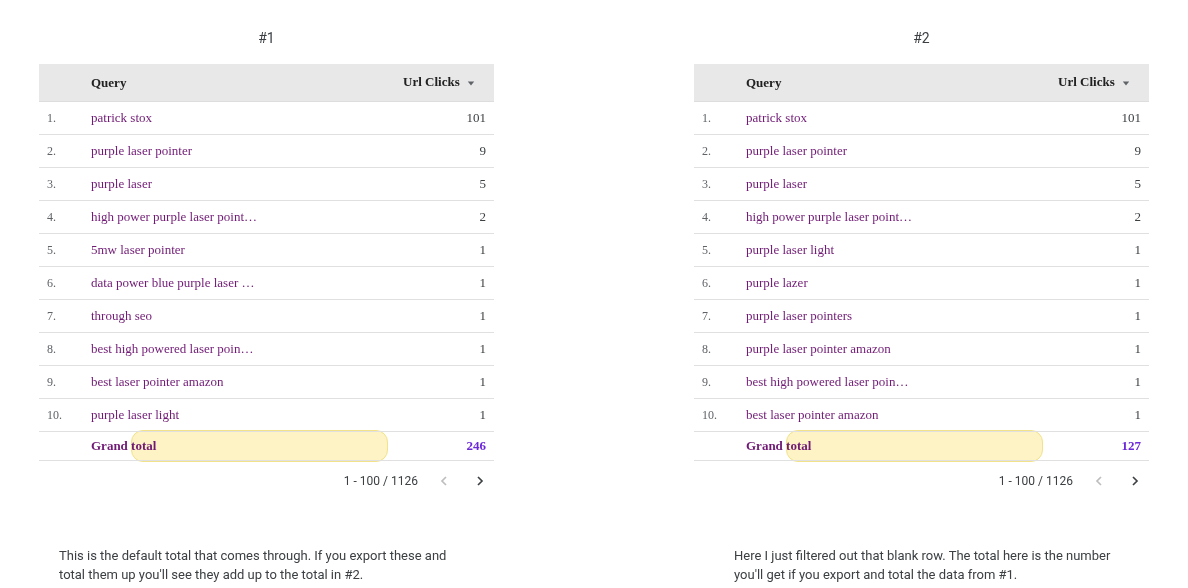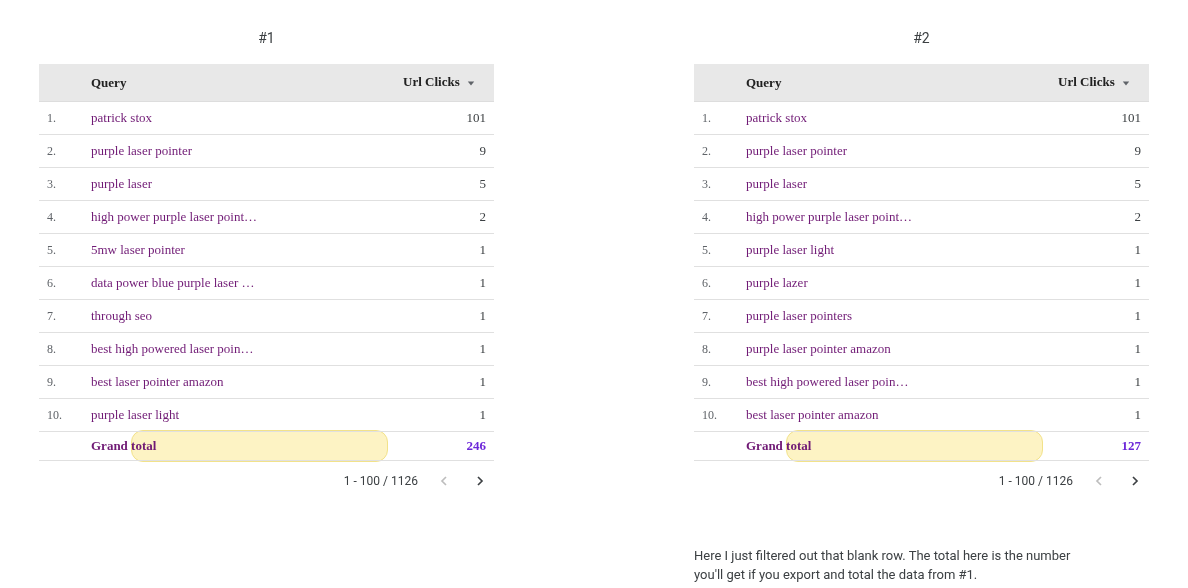--- a/index.html
+++ b/index.html
@@ -95,21 +95,21 @@
     vertical-align: middle;
   }
   .sort-caret svg { width:8px; height:8px; }
   .caption {
     margin: 56px 0 0 0;
     font-size: 13px;
     line-height: 1.45;
     color: #3c4043;
     max-width: 400px;
   }
-  .caption.right { }
+  .caption.right { margin-left: 40px; }
   .caption.left { margin-left: 20px; }
 </style>
 </head>
 <body>
 
 <div class="wrap">
 
   <div class="panel">
     <div class="panel-title">#1</div>
     <table>
@@ -194,20 +194,21 @@
         <svg viewBox="0 0 24 24" fill="none" stroke-width="2.5">
             <polyline points="15 6 9 12 15 18"></polyline>
           </svg>
       </span>
       <span class="chev enabled">
         <svg viewBox="0 0 24 24" fill="none" stroke-width="2.5">
             <polyline points="9 6 15 12 9 18"></polyline>
           </svg>
       </span>
     </div>
+    <p class="caption left">This is the default total that comes through. If you export these and total them up you'll see they add up to the total in #2.</p>
   </div>
 
   <div class="panel">
     <div class="panel-title">#2</div>
     <table>
       <thead>
         <tr>
           <th class="idx-col"></th>
           <th>Query</th>
           <th class="clicks-col">

